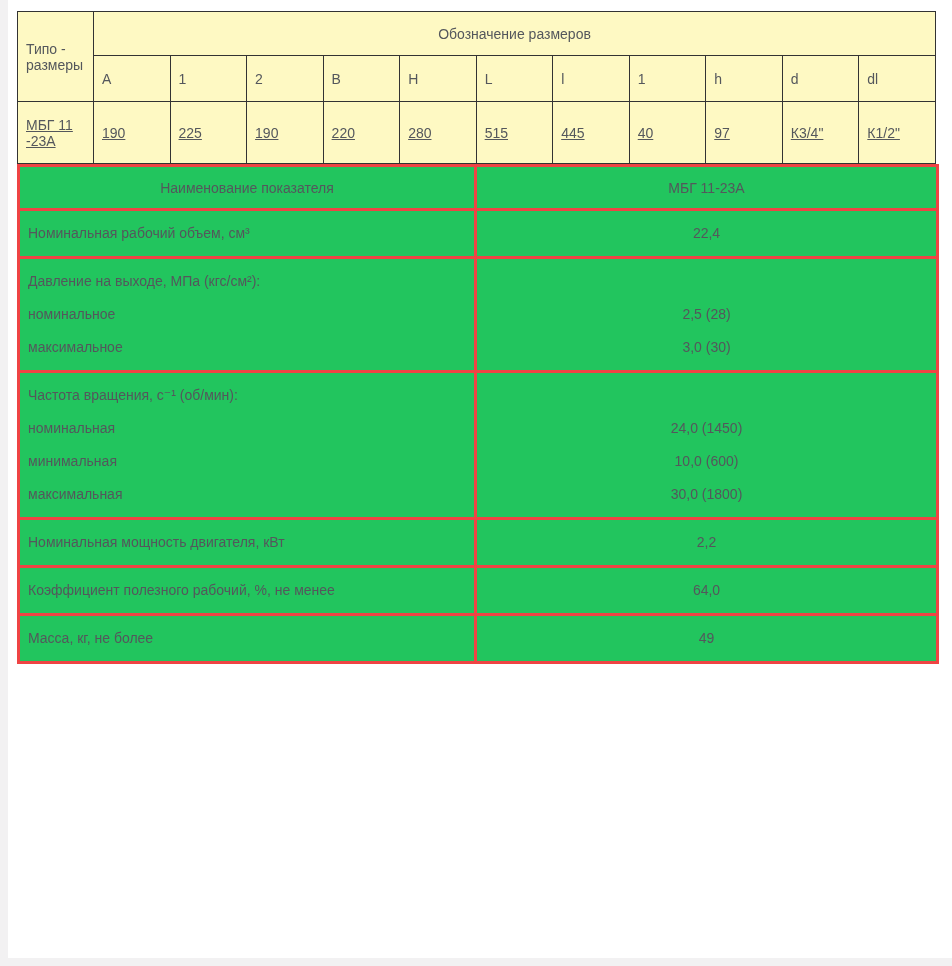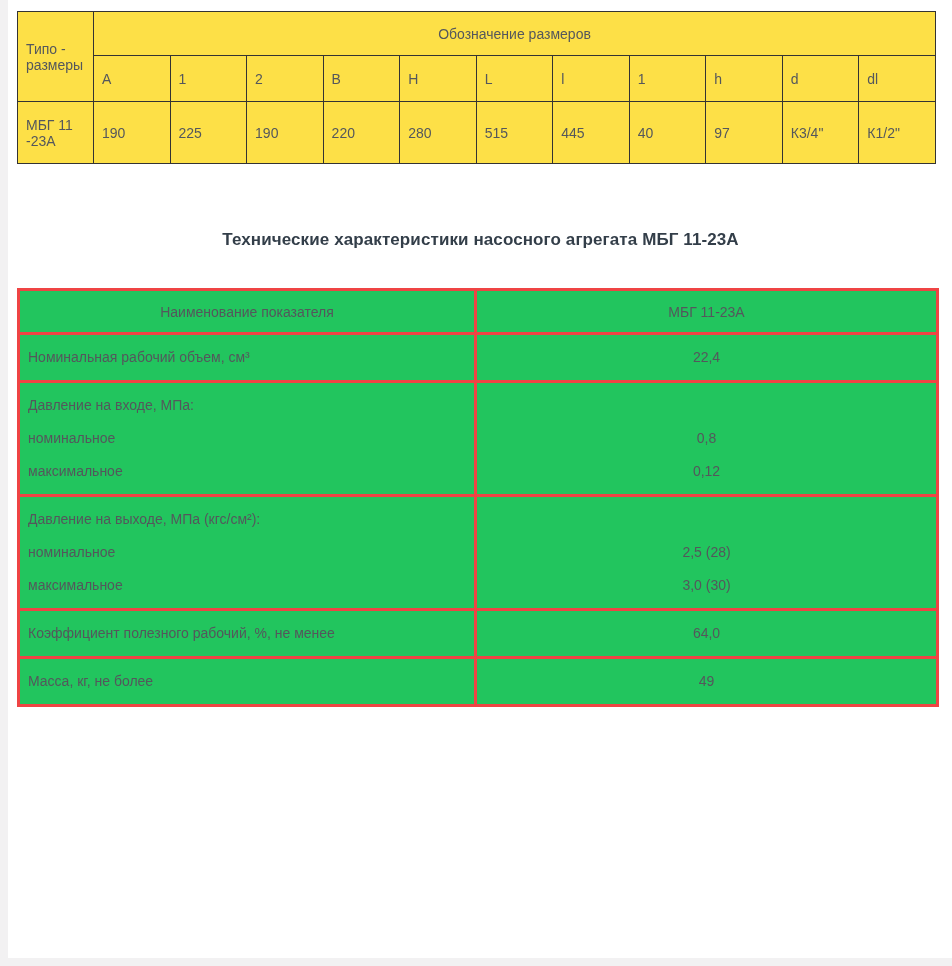--- a/index.html
+++ b/index.html
@@ -29,29 +29,29 @@
     color: #54575c;
   }
   table.dim-table th,
   table.dim-table td {
     border: 1px solid #333333;
     font-weight: normal;
     padding: 4px 8px;
     vertical-align: middle;
     text-align: left;
     box-sizing: border-box;
-    background: #fde047;
+    background: #fef9c3;
   }
   table.dim-table th.corner { width: 76px; }
   table.dim-table th.group {
     text-align: center;
     height: 44px;
   }
   table.dim-table th.colhead { height: 46px; }
-  table.dim-table tbody td { height: 62px; }
+  table.dim-table tbody td { height: 62px; text-decoration: underline; }
 
   
   .section-title {
     margin: 66px 0 38px 0;
     text-align: center;
     font-size: 17px;
     font-weight: bold;
     color: #333e49;
     letter-spacing: 0.1px;
   }
@@ -124,21 +124,20 @@
           <td>515</td>
           <td>445</td>
           <td>40</td>
           <td>97</td>
           <td>К3/4"</td>
           <td>К1/2"</td>
         </tr>
       </tbody>
   </table>
 
-  <h2 class="section-title">Технические характеристики насосного агрегата МБГ 11-23А</h2>
 
   <table class="specs-table">
     <colgroup>
       <col style="width:457px">
       <col style="width:462px">
     </colgroup>
     <thead>
       <tr>
         <th>Наименование показателя</th>
         <th>МБГ 11-23А</th>
@@ -148,44 +147,54 @@
         <tr>
           <td class="label-cell">
             <div class="line">Номинальная рабочий объем, см³</div>
           </td>
           <td class="value-cell">
             <div class="line">22,4</div>
           </td>
         </tr>
         <tr>
           <td class="label-cell">
-            <div class="line">Давление на входе, МПа:</div>
-            <div class="line">номинальное</div>
-            <div class="line">максимальное</div>
-          </td>
-          <td class="value-cell">
-            <div class="line"></div>
-            <div class="line">0,8</div>
-            <div class="line">0,12</div>
-          </td>
-        </tr>
-        <tr>
-          <td class="label-cell">
             <div class="line">Давление на выходе, МПа (кгс/см²):</div>
             <div class="line">номинальное</div>
             <div class="line">максимальное</div>
           </td>
           <td class="value-cell">
             <div class="line"></div>
             <div class="line">2,5 (28)</div>
             <div class="line">3,0 (30)</div>
           </td>
         </tr>
         <tr>
           <td class="label-cell">
+            <div class="line">Частота вращения, с⁻¹ (об/мин):</div>
+            <div class="line">номинальная</div>
+            <div class="line">минимальная</div>
+            <div class="line">максимальная</div>
+          </td>
+          <td class="value-cell">
+            <div class="line"></div>
+            <div class="line">24,0 (1450)</div>
+            <div class="line">10,0 (600)</div>
+            <div class="line">30,0 (1800)</div>
+          </td>
+        </tr>
+        <tr>
+          <td class="label-cell">
+            <div class="line">Номинальная мощность двигателя, кВт</div>
+          </td>
+          <td class="value-cell">
+            <div class="line">2,2</div>
+          </td>
+        </tr>
+        <tr>
+          <td class="label-cell">
             <div class="line">Коэффициент полезного рабочий, %, не менее</div>
           </td>
           <td class="value-cell">
             <div class="line">64,0</div>
           </td>
         </tr>
         <tr>
           <td class="label-cell">
             <div class="line">Масса, кг, не более</div>
           </td>

